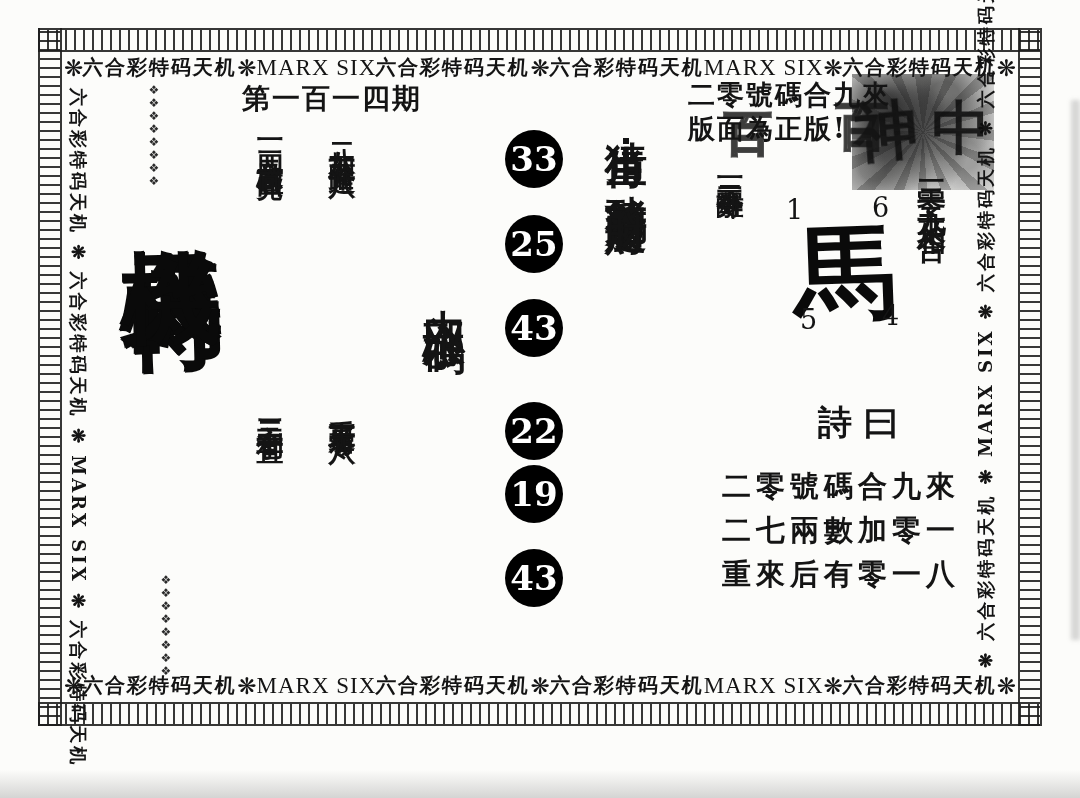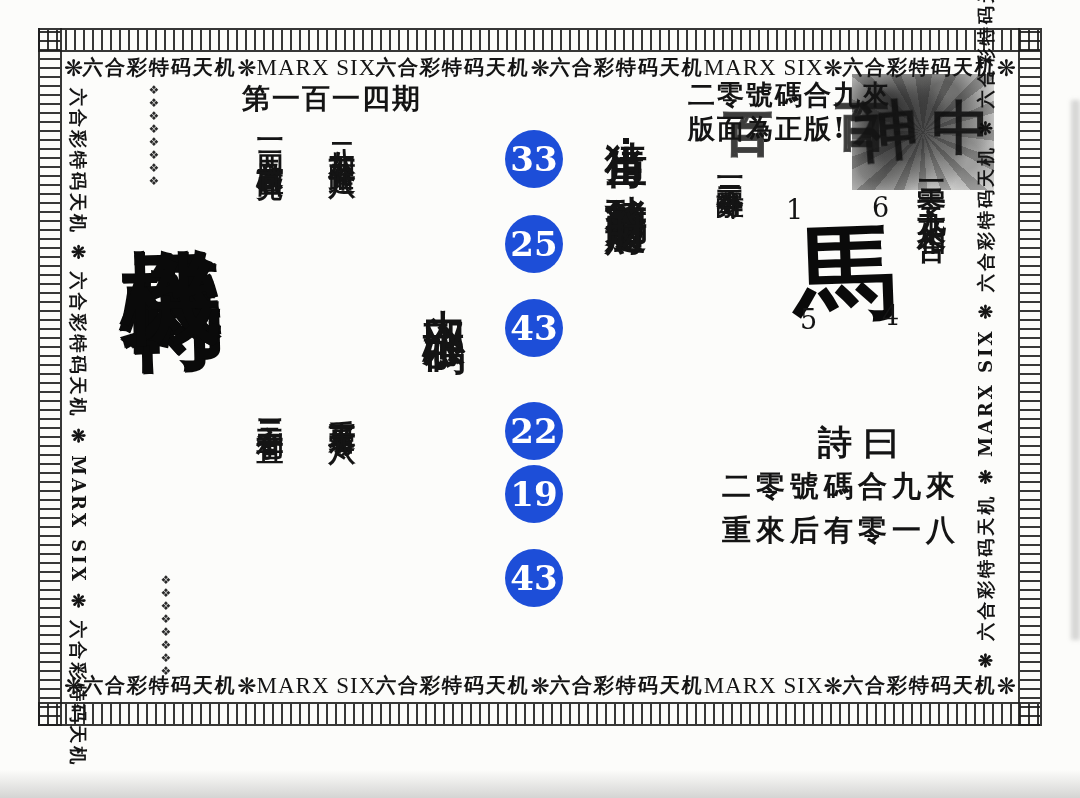--- a/index.html
+++ b/index.html
@@ -71,34 +71,34 @@
   .v{writing-mode:vertical-rl; text-orientation:upright; position:absolute; white-space:nowrap;}
   .col-b-top{left:252px; top:126px; font-size:27px; letter-spacing:4px; font-weight:600;}
   .col-b-bottom{left:252px; top:398px; font-size:27px; letter-spacing:3px; font-weight:600;}
   .col-a-top{left:324px; top:122px; font-size:27px; letter-spacing:4px; font-weight:600;}
   .col-a-bottom{left:324px; top:398px; font-size:27px; letter-spacing:3px; font-weight:600;}
   .inner-label{left:416px; top:276px; font-size:42px; font-weight:800; letter-spacing:6px;}
   .zodiac-guess{left:598px; top:108px; font-size:42px; font-weight:800; letter-spacing:3px;}
 
   
   .circle{position:absolute; left:505px; width:58px; height:58px; border-radius:50%;
-          background:#1d4ed8; color:#fff; display:flex; align-items:center; justify-content:center;
+          background:#000000; color:#fff; display:flex; align-items:center; justify-content:center;
           font-size:34px; font-family:"DejaVu Serif",serif; font-weight:600;}
 
   
   .col-left{left:712px; top:164px; font-size:27px; letter-spacing:1px; font-weight:600;}
   .col-right{left:912px; top:156px; font-size:29px; letter-spacing:9px; font-weight:600;}
   .zodiac-char{position:absolute; left:794px; top:206px; font-size:102px; font-weight:900;
                transform:rotate(-2deg); color:#0a0a0a;}
   .corner-num{position:absolute; font-size:27px; font-family:"DejaVu Serif",serif;}
   .num-tl{left:786px; top:194px;}
   .num-tr{left:872px; top:192px;}
   .num-bl{left:800px; top:304px;}
   .num-br{left:882px; top:300px;}
-  .poem-title{position:absolute; left:818px; top:400px; font-size:34px; font-weight:800; letter-spacing:12px;margin-top:20px;}
+  .poem-title{position:absolute; left:818px; top:400px; font-size:34px; font-weight:800; letter-spacing:12px;}
   .poem{position:absolute; left:722px; top:464px; font-size:29px; font-weight:600;
         letter-spacing:5px; line-height:44px; white-space:nowrap;}
 
   
   .scan-bottom{position:absolute; left:0; top:770px; width:100%; height:28px;
                background:linear-gradient(rgba(0,0,0,0), rgba(110,110,110,.28));}
   .scan-right{position:absolute; right:0; top:100px; width:9px; height:540px;
               background:rgba(120,120,120,.28); filter:blur(2px);}
 </style>
 </head>
@@ -190,18 +190,19 @@
   <div class="zodiac-char">馬</div>
   <span class="corner-num num-tl">1</span>
   <span class="corner-num num-tr">6</span>
   <span class="corner-num num-bl">5</span>
   <span class="corner-num num-br">4</span>
   <div class="v col-right">三零三九來相合</div>
 
   <div class="poem-title">詩曰</div>
   <div class="poem">
     <div>二零號碼合九來</div>
+    <div>二七兩數加零一</div>
     <div>重來后有零一八</div>
   </div>
 
   <div class="scan-bottom"></div>
   <div class="scan-right"></div>
 </div>
 
 </body></html>

